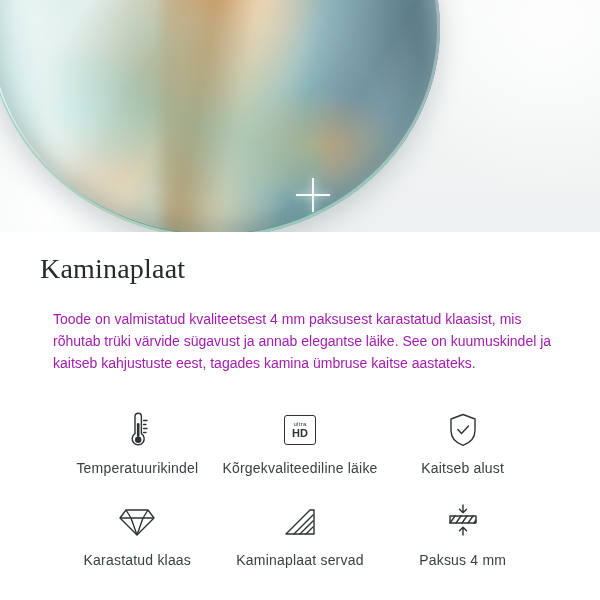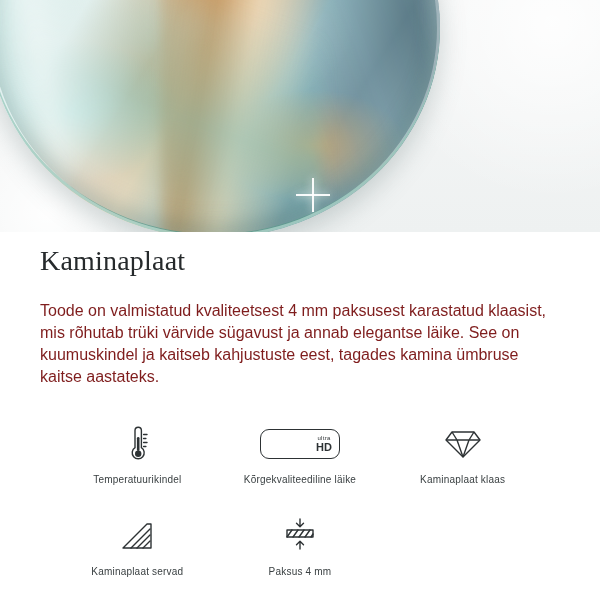--- a/index.html
+++ b/index.html
@@ -118,36 +118,36 @@
     top: 50%; left: 0; height: 2px; width: 100%; transform: translateY(-50%);
   }
 
   
   .content {
     position: relative;
     padding: 0 40px;
   }
   .headline {
     margin: 0;
-    padding-top: 12px;
+    padding-top: 20px;
     font-family: "Liberation Serif", serif;
     font-size: 28px;
     line-height: 34px;
     font-weight: 400;
     color: #262a2c;
     letter-spacing: 0.2px;
   }
   .headline .line2 {
     display: block;
   }
   .body-copy {
-    margin: 22px 0 0 0;
-    font-size: 16px;
+    margin: 22px 0 0 13px;
+    font-size: 14px;
     line-height: 22px;
-    color: #7f1d1d;
+    color: #a21caf;
     max-width: 525px;
   }
 
   
   .features {
     display: grid;
     grid-template-columns: repeat(3, 1fr);
     row-gap: 14px;
     margin-top: 34px;
     padding: 0 16px;
@@ -161,36 +161,35 @@
   }
   .feature-icon {
     height: 44px;
     display: flex;
     align-items: center;
     justify-content: center;
     color: #2d3234;
   }
   .feature-label {
     margin-top: 8px;
-    font-size: 10px;
+    font-size: 14px;
     color: #3a4042;
     text-align: center;
     letter-spacing: 0.2px;
   }
   .ultrahd-badge {
     width: 30px;
     height: 28px;
     border: 1.4px solid #2d3234;
-    border-radius: 9px;
+    border-radius: 3px;
     display: flex;
     flex-direction: column;
     align-items: center;
     justify-content: center;
     line-height: 1;
-    padding-left: 48px;
   }
   .ultrahd-badge .u-small {
     font-size: 6px;
     letter-spacing: 0.3px;
     color: #2d3234;
   }
   .ultrahd-badge .u-big {
     font-size: 11px;
     font-weight: bold;
     color: #2d3234;
@@ -237,29 +236,38 @@
       <div class="feature">
         <div class="feature-icon">
           <div class="ultrahd-badge">
             <span class="u-small">ultra</span>
             <span class="u-big">HD</span>
           </div>
         </div>
         <div class="feature-label">Kõrgekvaliteediline läike</div>
       </div>
 
+      <div class="feature">
+        <div class="feature-icon">
+          <svg width="34" height="40" viewBox="0 0 34 40" fill="none" stroke="#2d3234" stroke-width="1.4" stroke-linejoin="round" stroke-linecap="round">
+            <path d="M17 4.5 29 9v11.5c0 7.4-5 12.3-12 14.8-7-2.5-12-7.4-12-14.8V9z"></path>
+            <path d="M11.8 19.6l3.7 3.8 7-7.4"></path>
+          </svg>
+        </div>
+        <div class="feature-label">Kaitseb alust</div>
+      </div>
 
       <div class="feature">
         <div class="feature-icon">
           <svg width="38" height="34" viewBox="0 0 38 34" fill="none" stroke="#2d3234" stroke-width="1.4" stroke-linejoin="round">
             <path d="M8 5h22l6 8-17 17L2 13z"></path>
             <path d="M2 13h34M8 5l5 8M30 5l-5 8M13 13l6 17M25 13l-6 17"></path>
           </svg>
         </div>
-        <div class="feature-label">Kaminaplaat klaas</div>
+        <div class="feature-label">Karastatud klaas</div>
       </div>
 
       <div class="feature">
         <div class="feature-icon">
           <svg width="36" height="32" viewBox="0 0 36 32" fill="none" stroke="#2d3234" stroke-width="1.4" stroke-linejoin="round" stroke-linecap="round">
             <path d="M4 28 L28 4 L32 4 L32 28 Z"></path>
             <path d="M12 28 L31 9M18 28 L31 15M24 28 L31 21"></path>
           </svg>
         </div>
         <div class="feature-label">Kaminaplaat servad</div>

